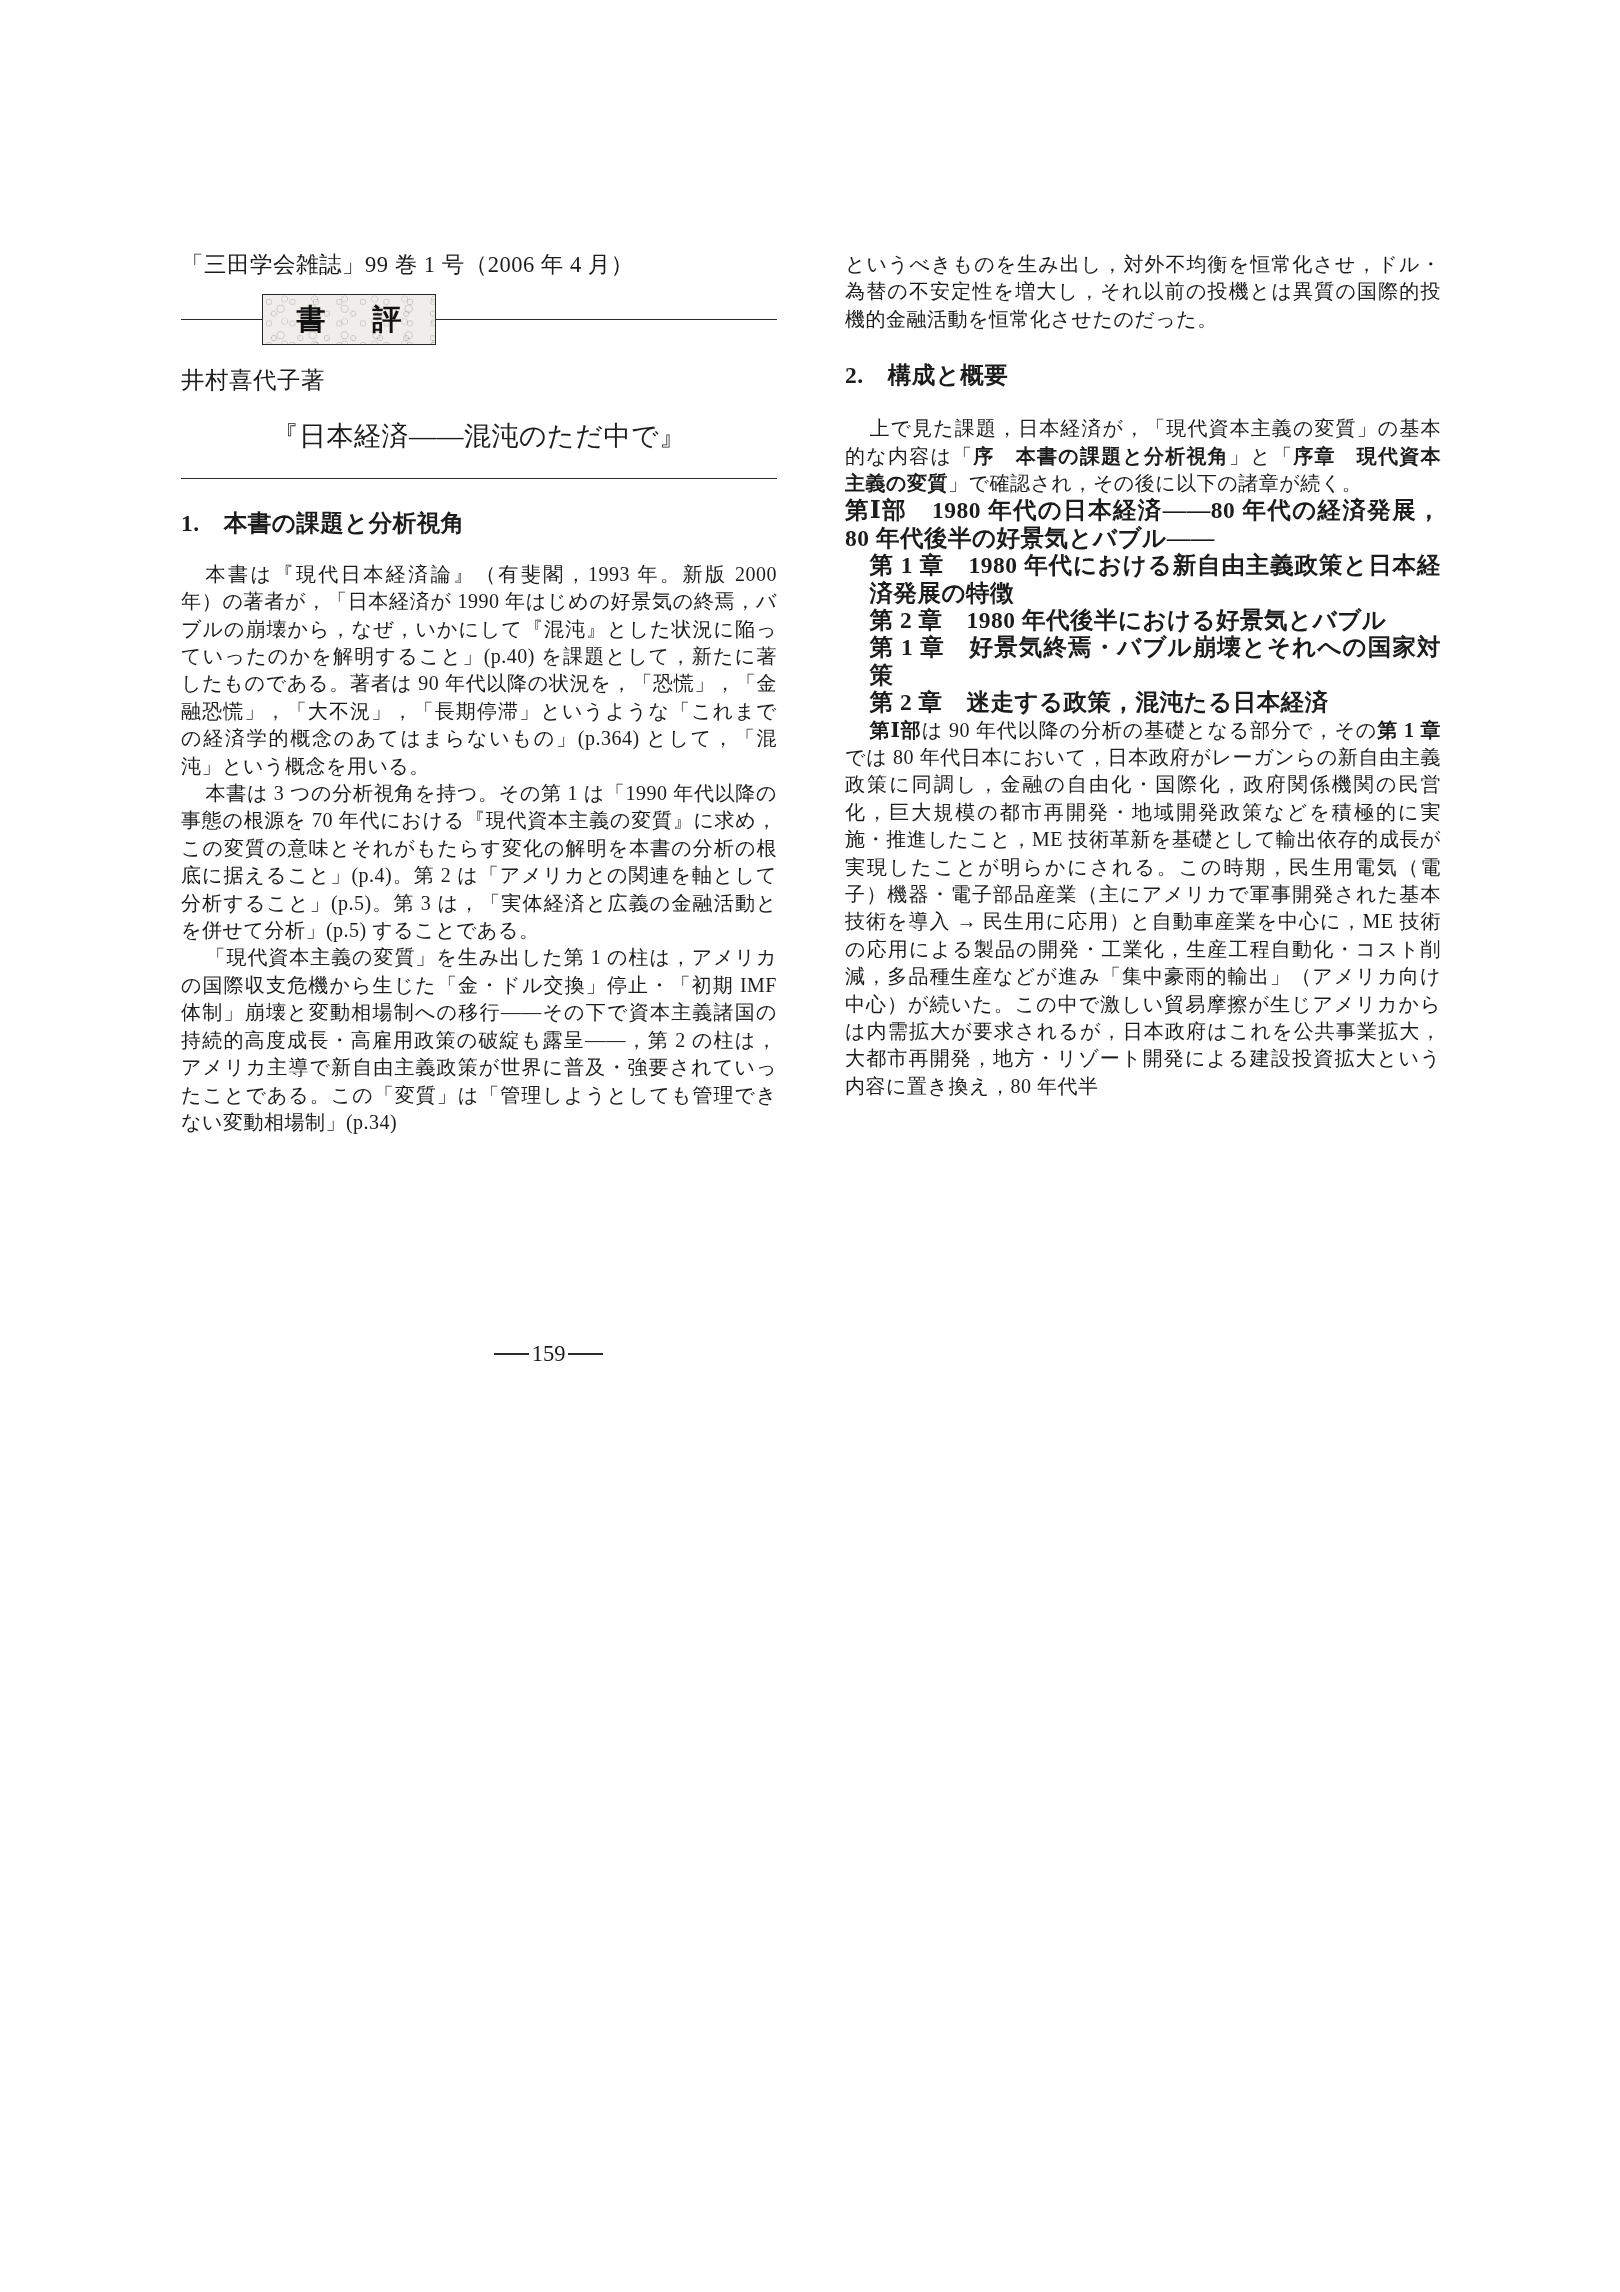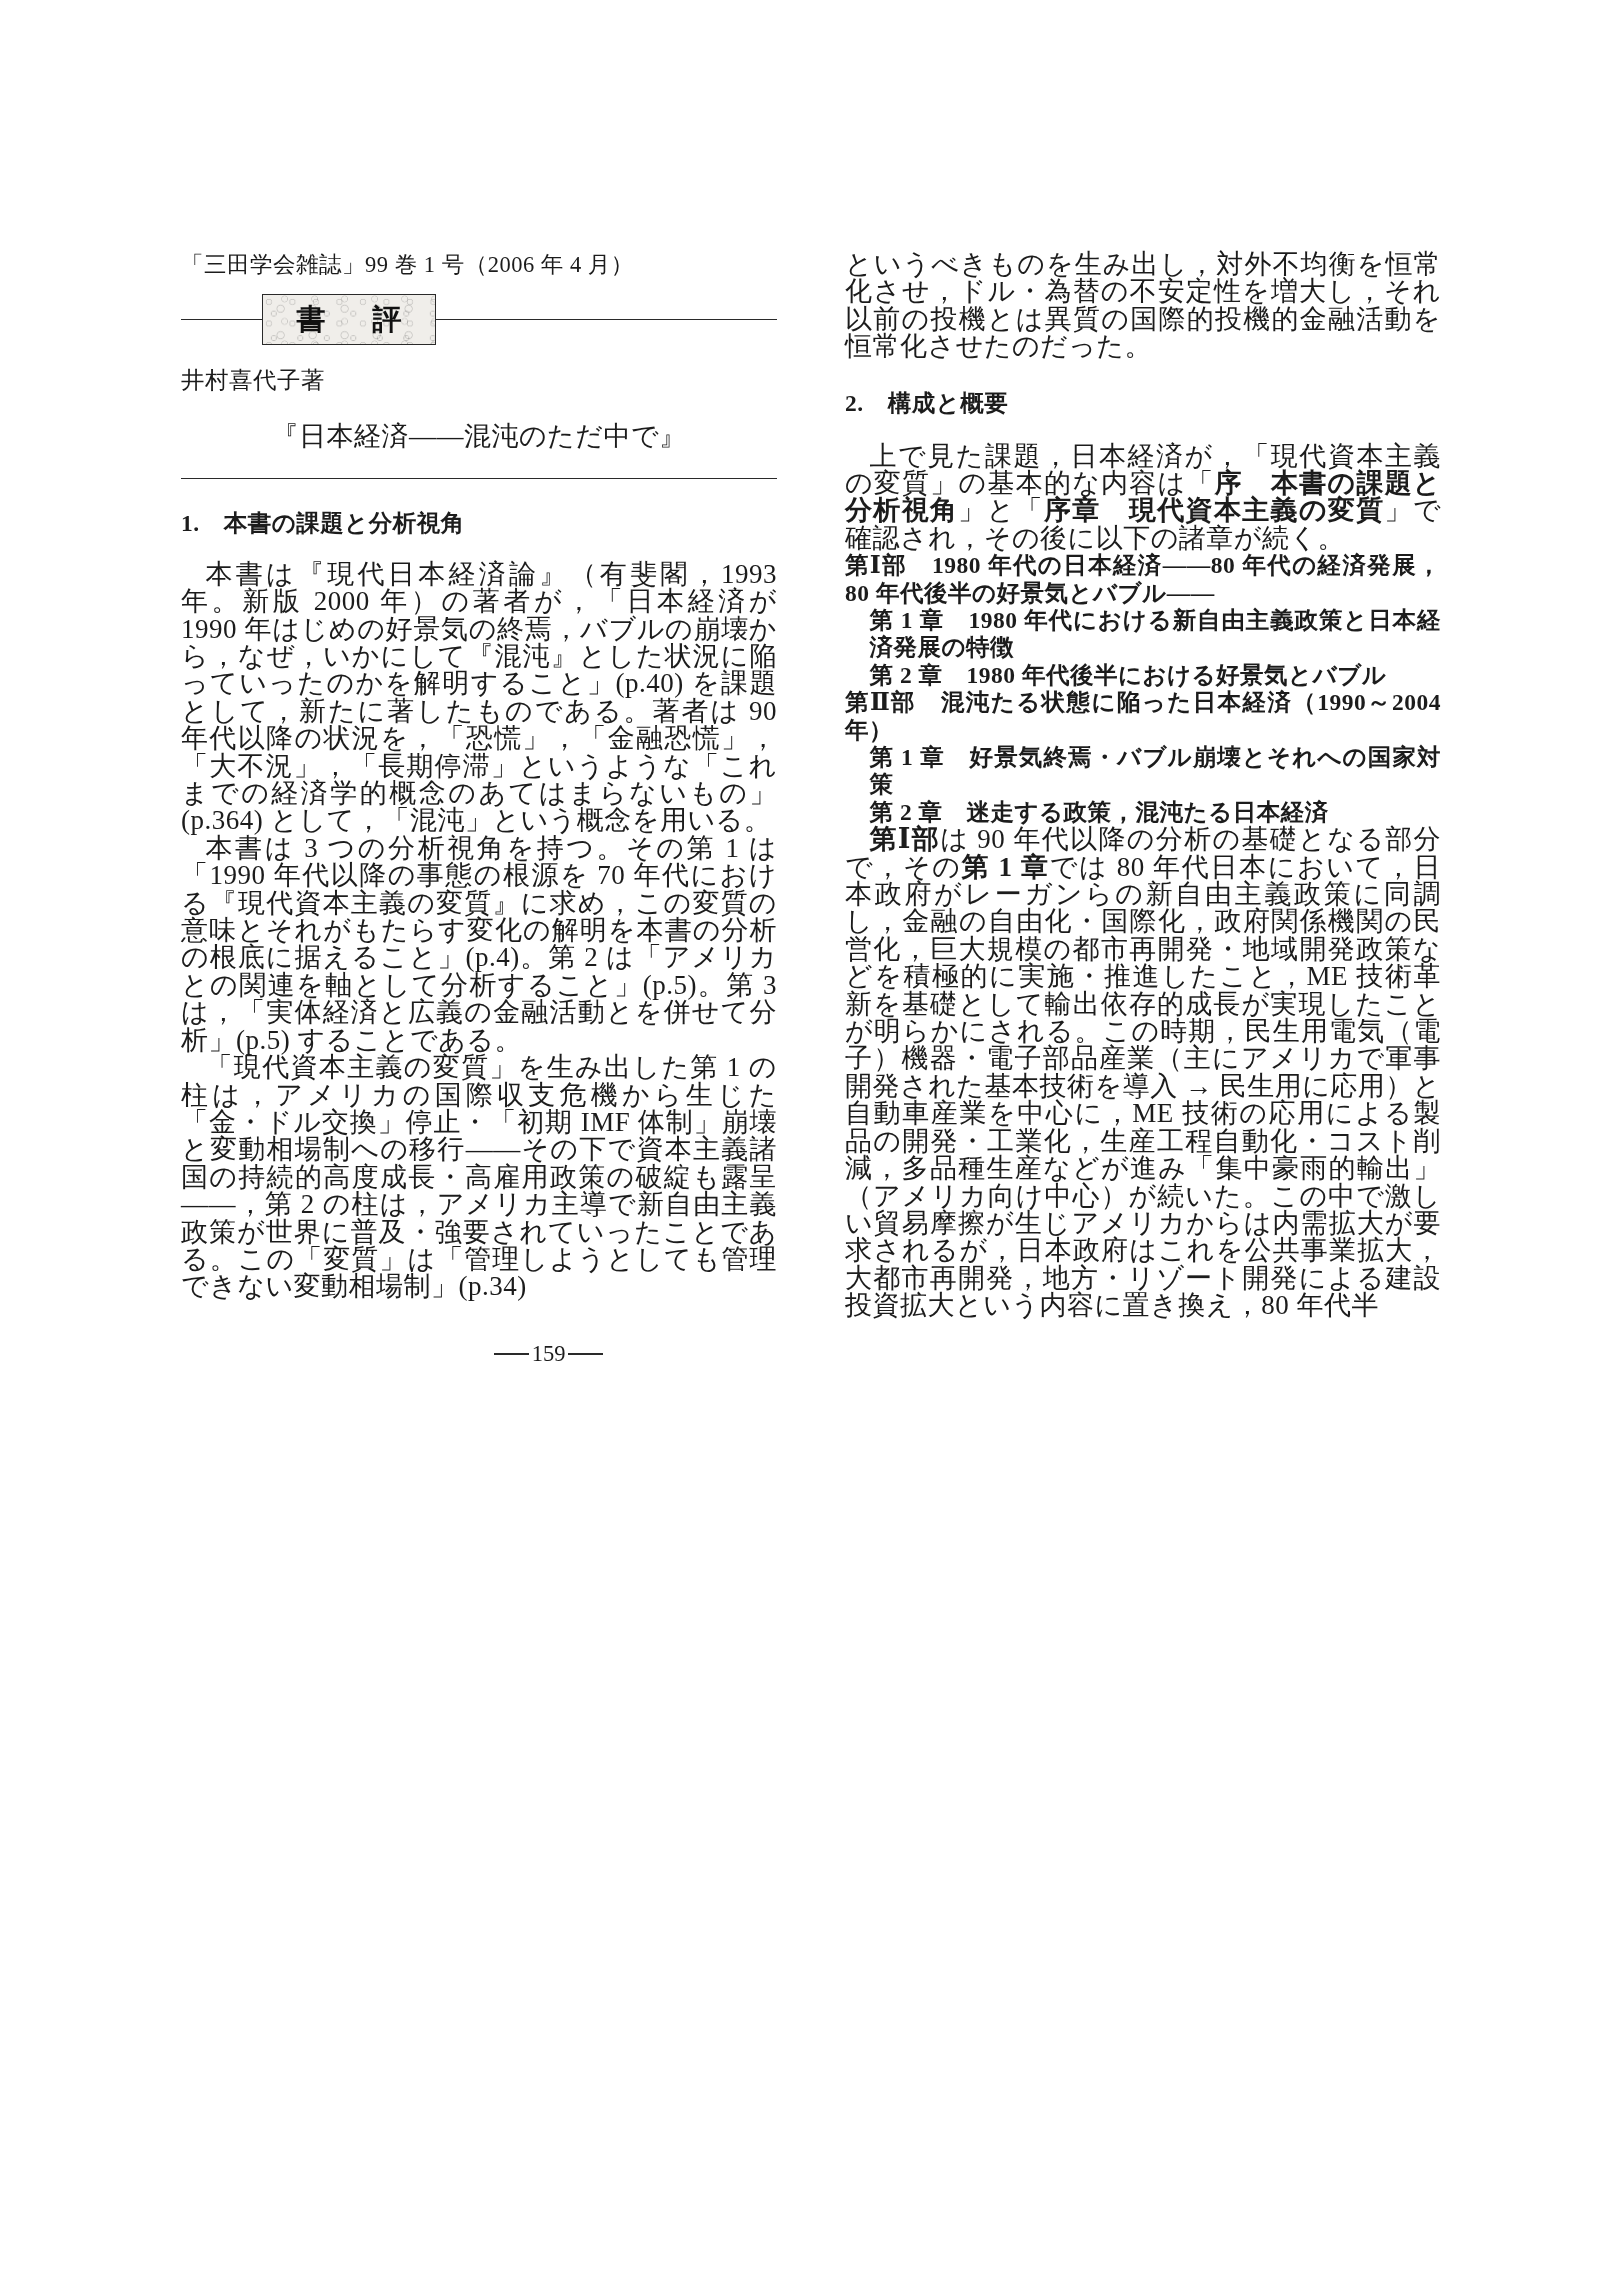--- a/index.html
+++ b/index.html
@@ -39,21 +39,21 @@
   .publisher { margin-top:27.4px; font-size:23.5px; line-height:27.4px; text-align:center; letter-spacing:0.5px; }
   .rule      { margin-top:27.4px; border-top:1.5px solid #2a2a2a; }
 
   .sec-heading {
     margin:31px 0 23.5px 0; text-align:left;
     font-size:23.5px; line-height:27.4px; font-weight:bold; letter-spacing:0.5px;
   }
   .sec-heading.sec2 { margin:29px 0 25.5px 0; }
 
   .para {
-    margin:0; font-size:27px; line-height:27.4px;
+    margin:0; font-size:20px; line-height:27.4px;
     text-align:justify; letter-spacing:0.5px;
   }
   .para.indent { text-indent:24.5px; }
 
   .toc {
     margin:0; font-size:23.5px; line-height:27.4px; font-weight:bold;
     text-align:justify; letter-spacing:0.5px;
   }
   .toc.chapter { padding-left:24.5px; }
 
@@ -96,21 +96,20 @@
   <div class="col col-right">
     <p class="para">というべきものを生み出し，対外不均衡を恒常化させ，ドル・為替の不安定性を増大し，それ以前の投機とは異質の国際的投機的金融活動を恒常化させたのだった。</p>
 
     <div class="sec-heading sec2">2.　構成と概要</div>
 
     <p class="para indent"><span>上で見た課題，日本経済が，「現代資本主義の変質」の基本的な内容は「</span><span class="b">序　本書の課題と分析視角</span><span>」と「</span><span class="b">序章　現代資本主義の変質</span><span>」で確認され，その後に以下の諸章が続く。</span></p>
 
     <p class="toc part">第Ⅰ部　1980 年代の日本経済――80 年代の経済発展，80 年代後半の好景気とバブル――</p>
     <p class="toc chapter">第 1 章　1980 年代における新自由主義政策と日本経済発展の特徴</p>
     <p class="toc chapter">第 2 章　1980 年代後半における好景気とバブル</p>
-    <p class="toc part">第Ⅱ部　混沌たる状態に陥った日本経済（1990～2004 年）</p>
     <p class="toc chapter">第 1 章　好景気終焉・バブル崩壊とそれへの国家対策</p>
     <p class="toc chapter">第 2 章　迷走する政策，混沌たる日本経済</p>
 
     <p class="para indent"><span class="b">第Ⅰ部</span><span>は 90 年代以降の分析の基礎となる部分で，その</span><span class="b">第 1 章</span><span>では 80 年代日本において，日本政府がレーガンらの新自由主義政策に同調し，金融の自由化・国際化，政府関係機関の民営化，巨大規模の都市再開発・地域開発政策などを積極的に実施・推進したこと，ME 技術革新を基礎として輸出依存的成長が実現したことが明らかにされる。この時期，民生用電気（電子）機器・電子部品産業（主にアメリカで軍事開発された基本技術を導入 → 民生用に応用）と自動車産業を中心に，ME 技術の応用による製品の開発・工業化，生産工程自動化・コスト削減，多品種生産などが進み「集中豪雨的輸出」（アメリカ向け中心）が続いた。この中で激しい貿易摩擦が生じアメリカからは内需拡大が要求されるが，日本政府はこれを公共事業拡大，大都市再開発，地方・リゾート開発による建設投資拡大という内容に置き換え，80 年代半</span></p>
   </div>
 
   <div class="footer">
     <span class="fdash"></span>
     <span class="pagenum">159</span>
     <span class="fdash"></span>

